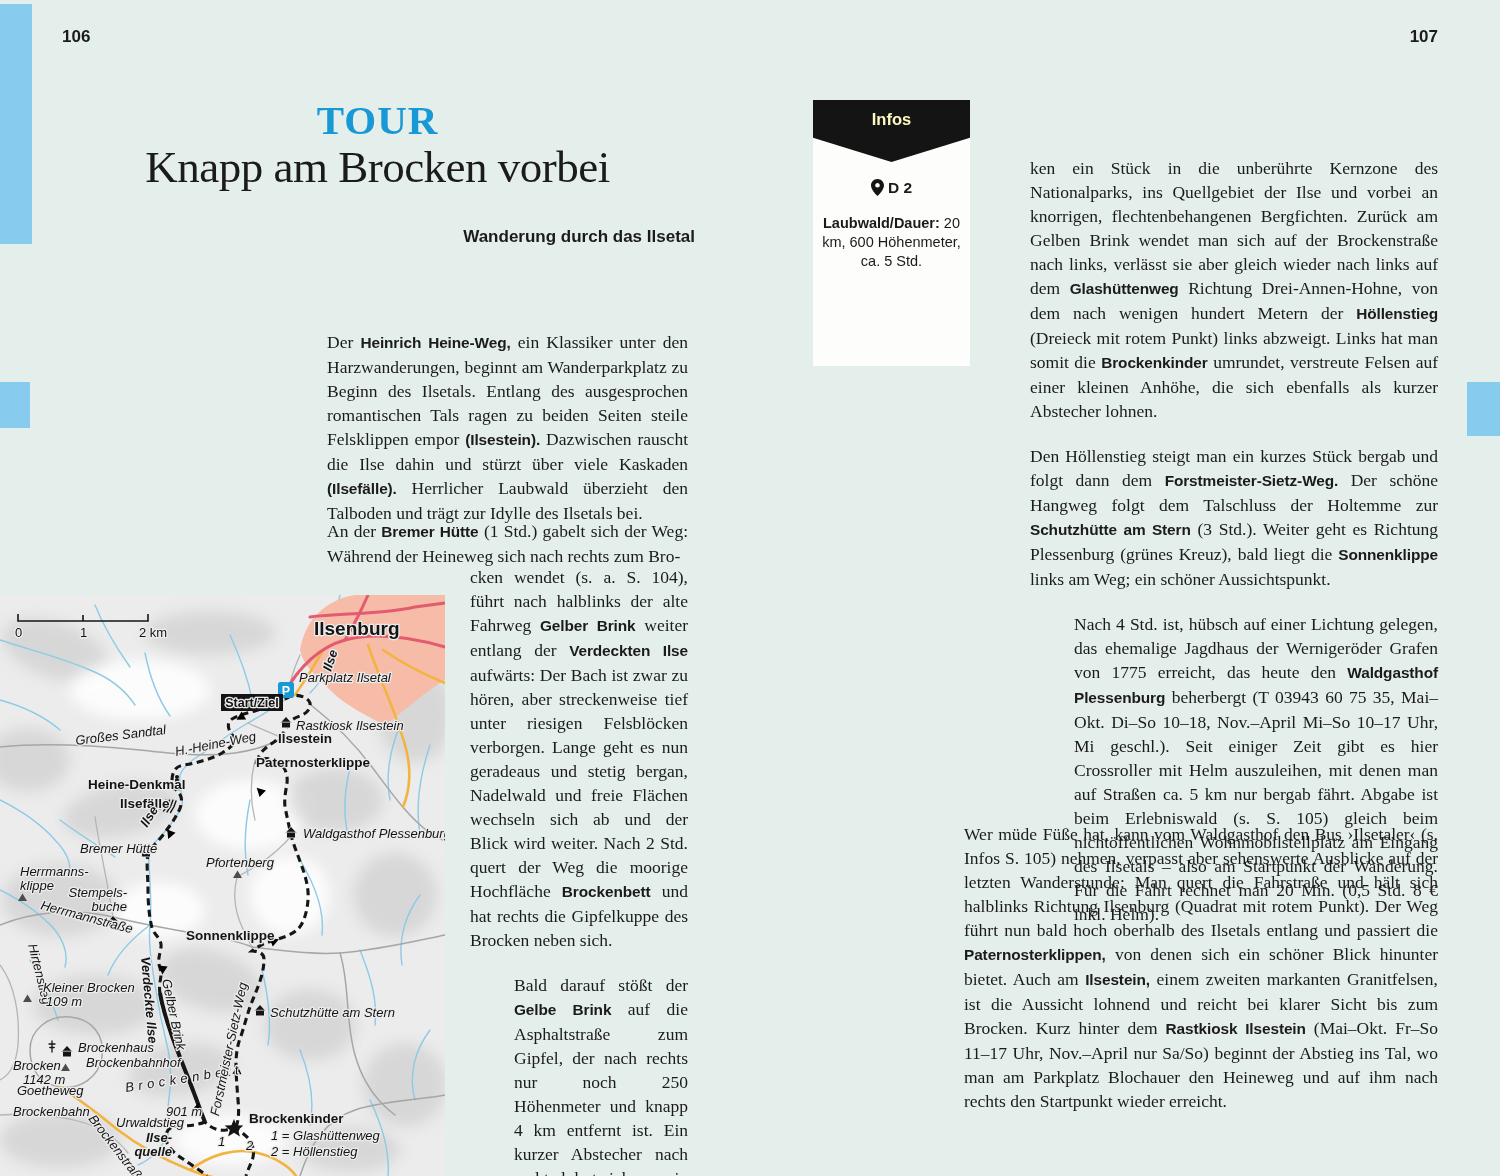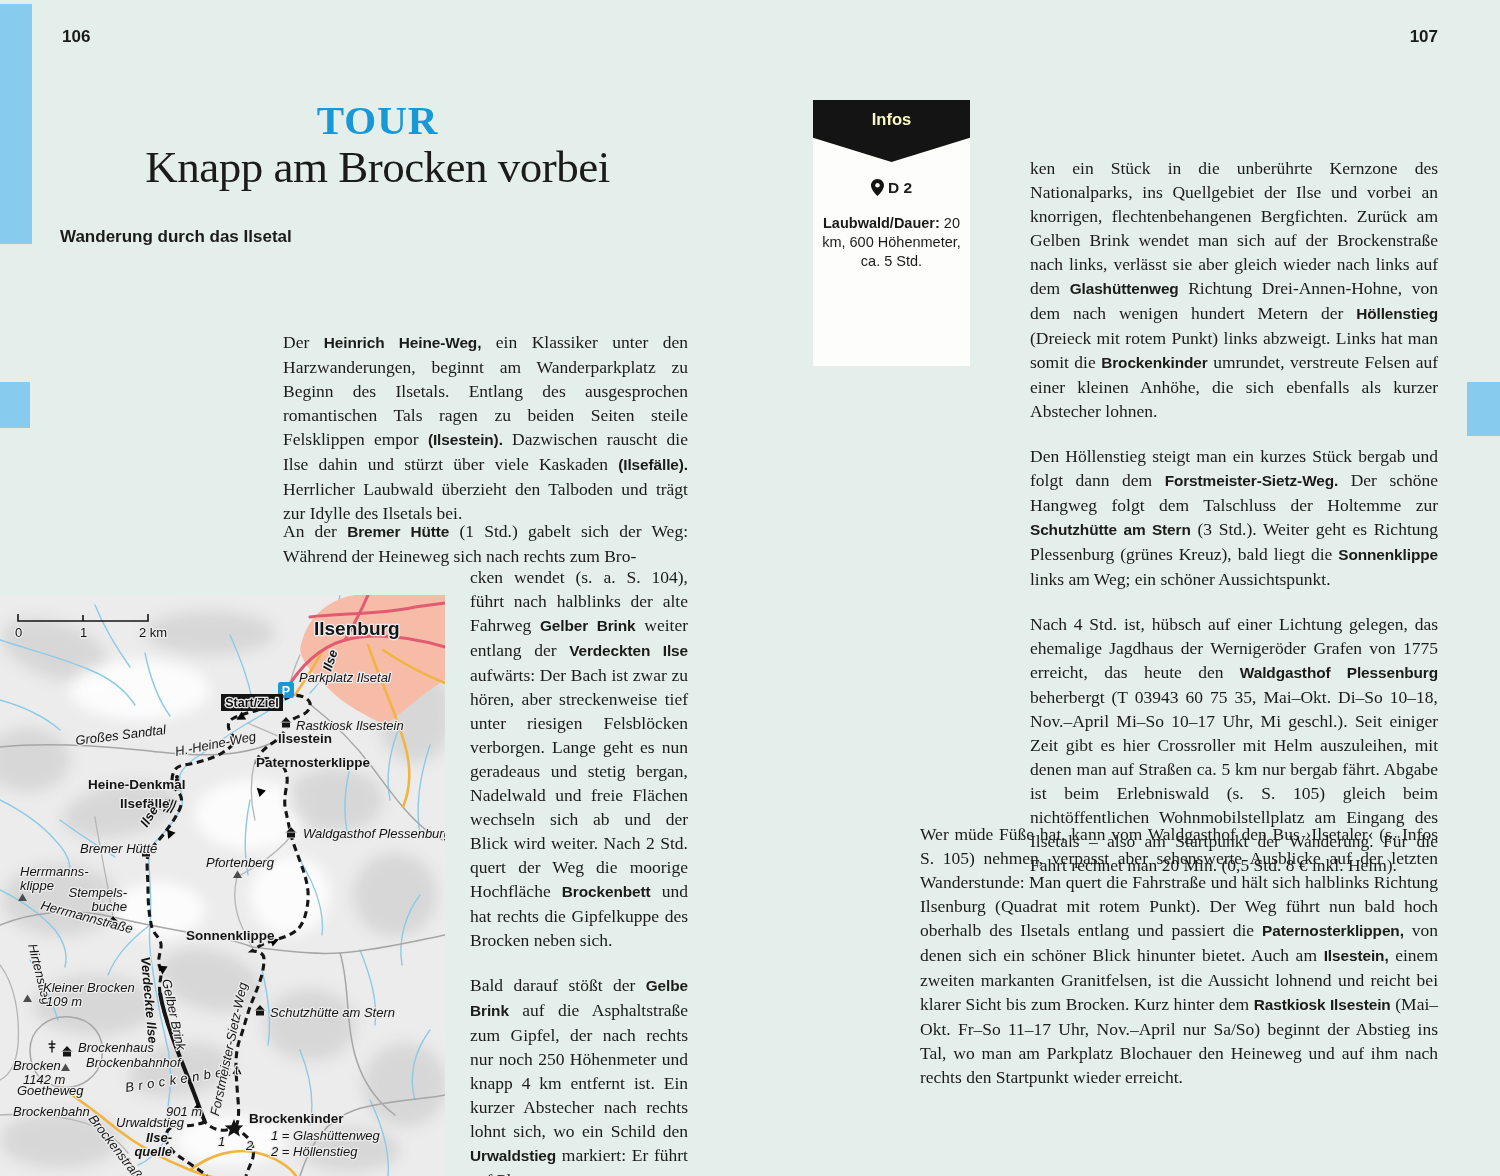--- a/index.html
+++ b/index.html
@@ -15,27 +15,27 @@
   
   .pagenum{position:absolute;top:27px;font:700 17px "Liberation Sans",sans-serif;}
   #num-left{left:62px;}
   #num-right{right:62px;}
 
   
   #kicker{position:absolute;left:60px;top:96px;width:635px;text-align:center;
           font:700 41px "Liberation Serif",serif;color:var(--accent,#1898d5);letter-spacing:1px;}
   #title{position:absolute;left:60px;top:141px;width:635px;text-align:center;
          font:400 45px "Liberation Serif",serif;letter-spacing:-0.5px;}
-  #subtitle{position:absolute;left:60px;top:227px;width:635px;text-align:left;
+  #subtitle{position:absolute;left:60px;top:227px;width:635px;text-align:right;
             font:700 17px "Liberation Sans",sans-serif;}
 
   
   .col{position:absolute;}
   .col p{margin:0 0 21px 0;font-size:17.5px;line-height:24px;text-align:justify;hyphens:auto;}
-  .col p:last-child{margin-bottom:0;}
+  .col p:last-child{margin-bottom:0;margin-left:44px;}
   .col p b{font-family:"Liberation Sans",sans-serif;font-weight:700;font-size:15.4px;letter-spacing:-0.1px;}
   #col-intro{left:283px;top:330px;width:405px;}
   #col-bridge{left:283px;top:519px;width:405px;}
   #col-narrow{left:470px;top:565px;width:218px;}
   #col-right{left:1030px;top:156px;width:408px;}
   #col-wide{left:920px;top:822px;width:518px;}
 
   
   #infos{position:absolute;left:813px;top:100px;width:157px;height:266px;background:#fdfdfc;
          font-family:"Liberation Sans",sans-serif;text-align:center;}

